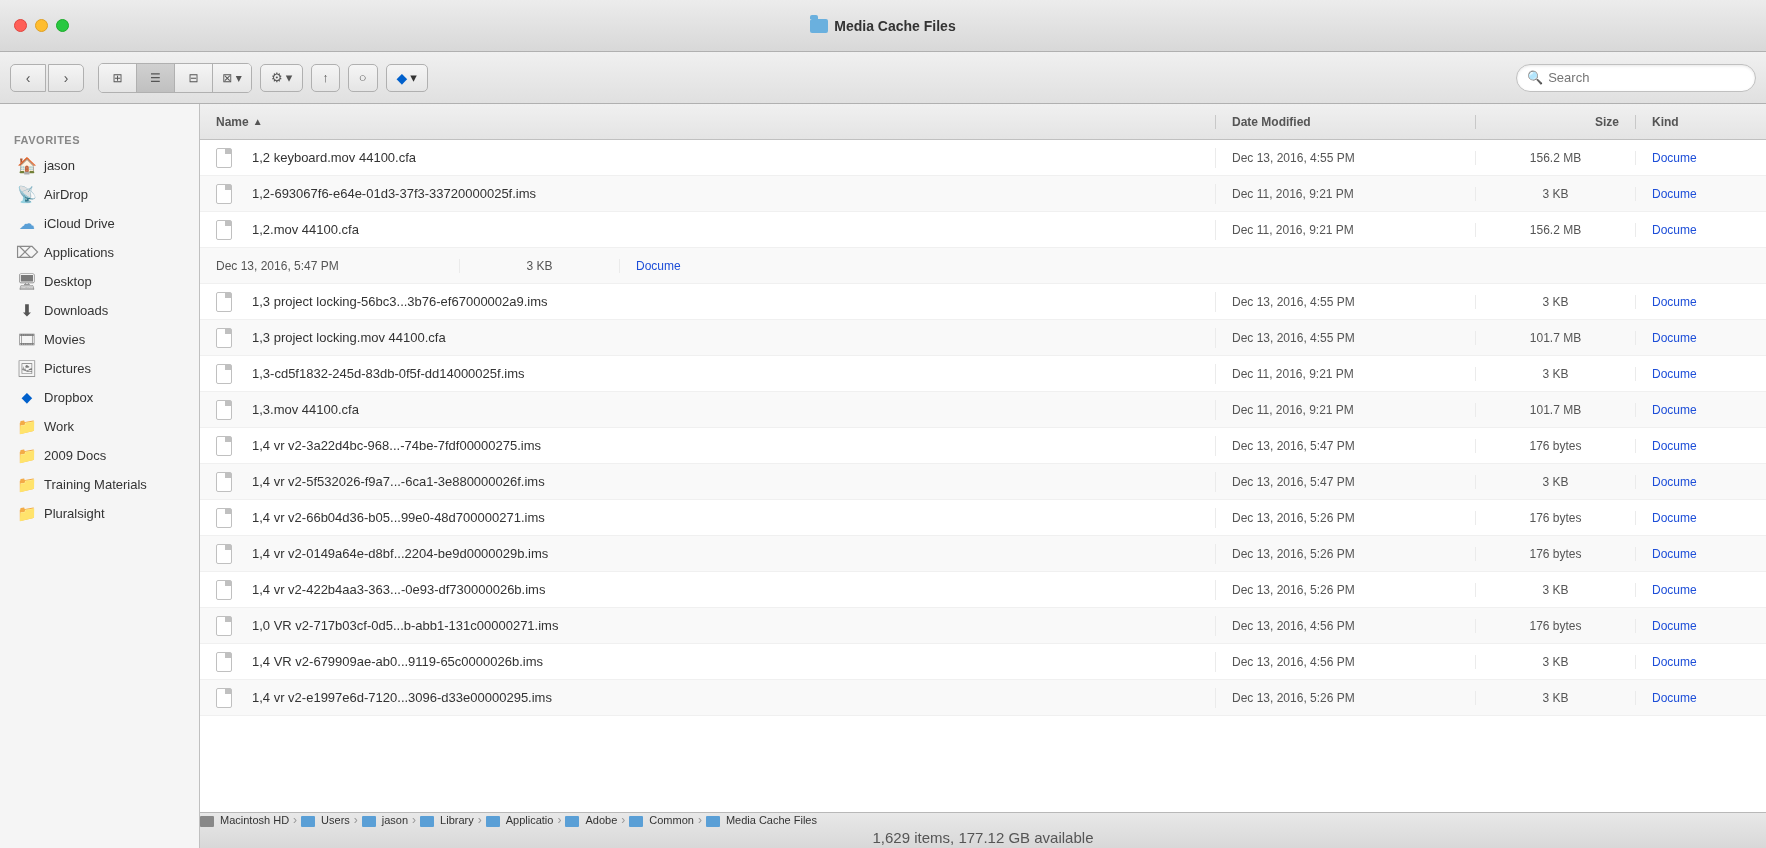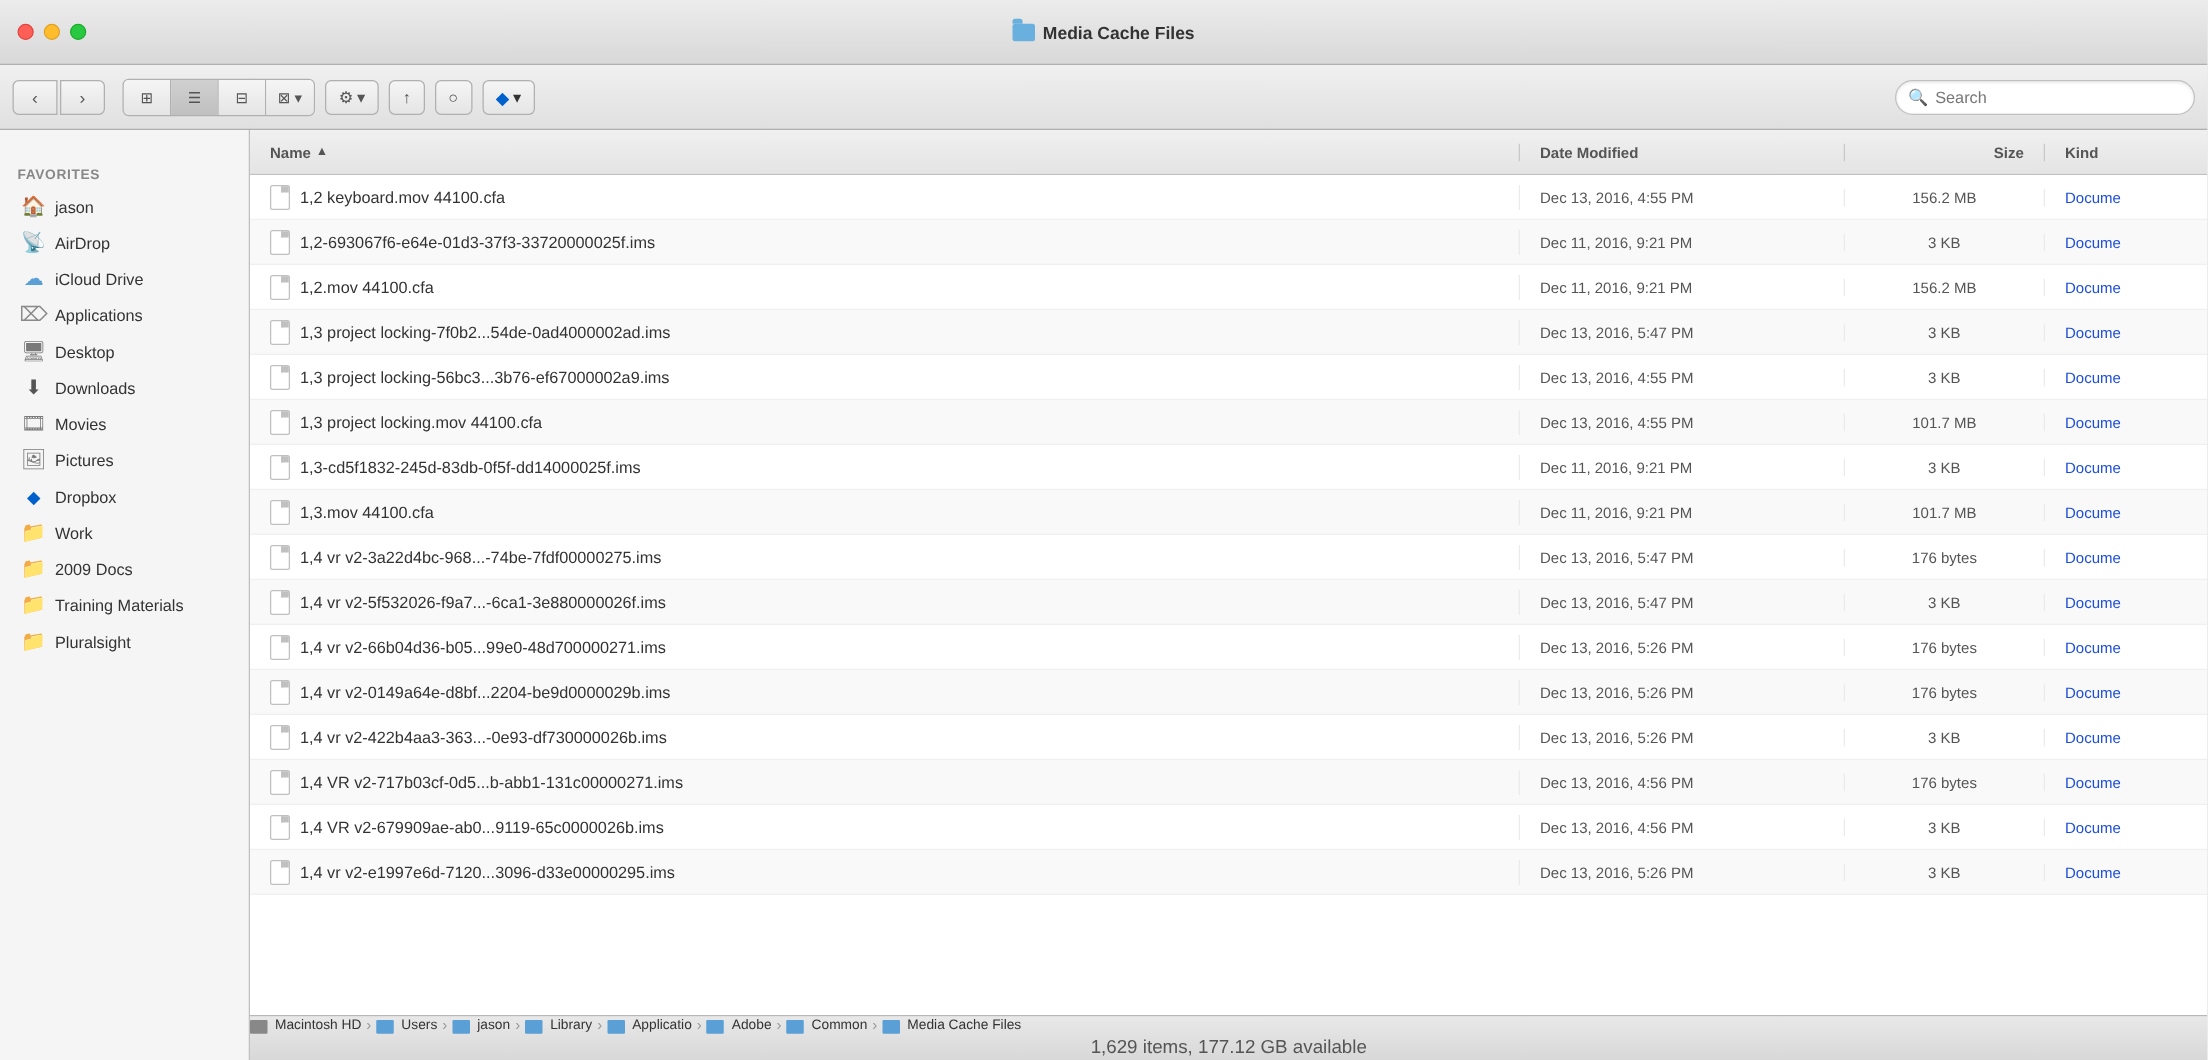--- a/index.html
+++ b/index.html
@@ -284,21 +284,21 @@
       border-bottom: 1px solid #f0f0f0;
       font-size: 13px;
       color: #333;
     }
     .file-row:nth-child(even) { background: #f9f9f9; }
     .file-cell-name {
       flex: 1;
       padding: 0 16px;
       display: flex;
       align-items: center;
-      gap: 8px;
+      gap: 20px;
       border-right: 1px solid #ebebeb;
       white-space: nowrap;
       overflow: hidden;
       text-overflow: ellipsis;
     }
     .file-cell-date {
       width: 260px;
       padding: 0 16px;
       color: #555;
       font-size: 12px;
@@ -530,24 +530,20 @@
         <div class="file-row">
     <div class="file-cell-name">
       <div class="file-icon"></div>
       <span>1,2.mov 44100.cfa</span>
     </div>
     <div class="file-cell-date">Dec 11, 2016, 9:21 PM</div>
     <div class="file-cell-size">156.2 MB</div>
     <div class="file-cell-kind">Docume</div>
   </div>
         <div class="file-row">
-    <div class="file-cell-name">
-      <div class="file-icon"></div>
-      <span>1,3 project locking-7f0b2...54de-0ad4000002ad.ims</span>
-    </div>
     <div class="file-cell-date">Dec 13, 2016, 5:47 PM</div>
     <div class="file-cell-size">3 KB</div>
     <div class="file-cell-kind">Docume</div>
   </div>
         <div class="file-row">
     <div class="file-cell-name">
       <div class="file-icon"></div>
       <span>1,3 project locking-56bc3...3b76-ef67000002a9.ims</span>
     </div>
     <div class="file-cell-date">Dec 13, 2016, 4:55 PM</div>
@@ -622,21 +618,21 @@
       <div class="file-icon"></div>
       <span>1,4 vr v2-422b4aa3-363...-0e93-df730000026b.ims</span>
     </div>
     <div class="file-cell-date">Dec 13, 2016, 5:26 PM</div>
     <div class="file-cell-size">3 KB</div>
     <div class="file-cell-kind">Docume</div>
   </div>
         <div class="file-row">
     <div class="file-cell-name">
       <div class="file-icon"></div>
-      <span>1,4 VR v2-717b03cf-0d5...b-abb1-131c00000271.ims</span>
+      <span>1,0 VR v2-717b03cf-0d5...b-abb1-131c00000271.ims</span>
     </div>
     <div class="file-cell-date">Dec 13, 2016, 4:56 PM</div>
     <div class="file-cell-size">176 bytes</div>
     <div class="file-cell-kind">Docume</div>
   </div>
         <div class="file-row">
     <div class="file-cell-name">
       <div class="file-icon"></div>
       <span>1,4 VR v2-679909ae-ab0...9119-65c0000026b.ims</span>
     </div>

